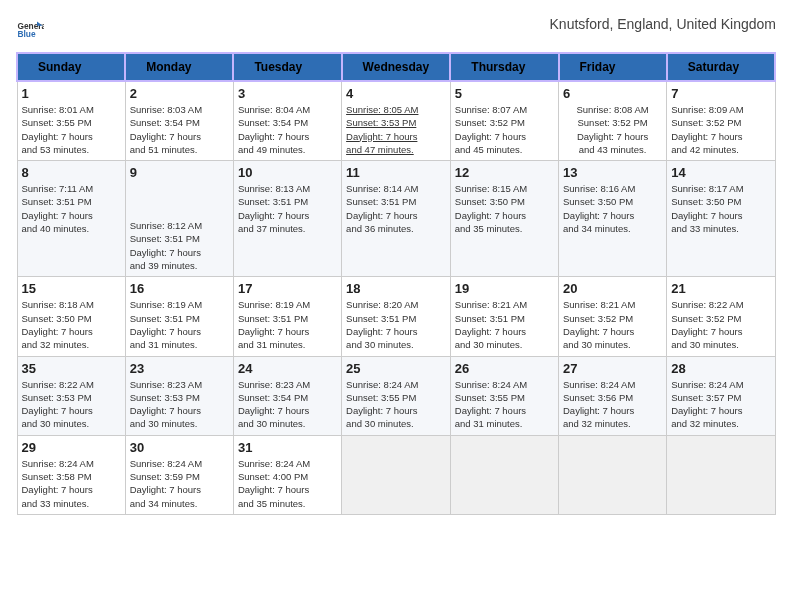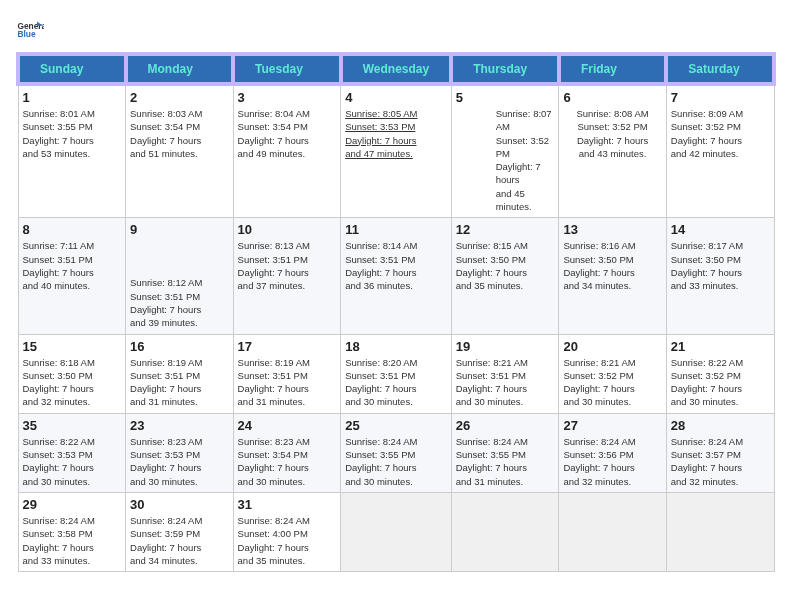--- a/index.html
+++ b/index.html
@@ -38,26 +38,26 @@
       font-size: 14px;
       color: #444;
     }
     .calendar {
       width: 100%;
       border-collapse: collapse;
       font-size: 10px;
     }
     .calendar thead tr th {
       background-color: #2e6db4;
-      color: #5eead4;
+      color: #000000;
       font-size: 12px;
       font-weight: bold;
       padding: 6px 20px;
       text-align: left;
-      border: 4px solid #c4b5fd;
+      border: 2px solid #c4b5fd;
     }
     .calendar tbody tr td {
       vertical-align: top;
       border: 1px solid #ccc;
       padding: 4px;
       width: 108px;
       min-height: 70px;
       background: #fff;
     }
     .calendar tbody tr:nth-child(even) td {
@@ -84,20 +84,21 @@
 
 <div class="header">
   <div class="logo">
     <svg class="logo-icon" viewBox="0 0 40 40">
       <text x="2" y="18" font-size="12" font-weight="bold" fill="#333">General</text>
       <text x="2" y="30" font-size="12" font-weight="bold" fill="#2e6db4">Blue</text>
       <polygon points="30,8 38,14 30,14" fill="#2e6db4"></polygon>
     </svg>
   </div>
   <div class="title-block">
+    <div class="subtitle">Knutsford, England, United Kingdom</div>
   </div>
 </div>
 
 <table class="calendar">
   <thead>
     <tr>
     <th>Sunday</th>
         <th>Monday</th>
         <th>Tuesday</th>
         <th>Wednesday</th>
@@ -131,21 +132,21 @@
         </td>
         <td>
           <span class="day-number">4</span>
           <div class="day-info" style="white-space: pre-line; text-decoration: underline;">Sunrise: 8:05 AM
 Sunset: 3:53 PM
 Daylight: 7 hours
 and 47 minutes.</div>
         </td>
         <td>
           <span class="day-number">5</span>
-          <div class="day-info" style="white-space: pre-line; margin-left: 40px;">Sunrise: 8:07 AM
+          <div class="day-info" style="white-space: pre-line;">Sunrise: 8:07 AM
 Sunset: 3:52 PM
 Daylight: 7 hours
 and 45 minutes.</div>
         </td>
         <td>
           <span class="day-number">6</span>
           <div class="day-info" style="white-space: pre-line; text-align: center;">Sunrise: 8:08 AM
 Sunset: 3:52 PM
 Daylight: 7 hours
 and 43 minutes.</div>

